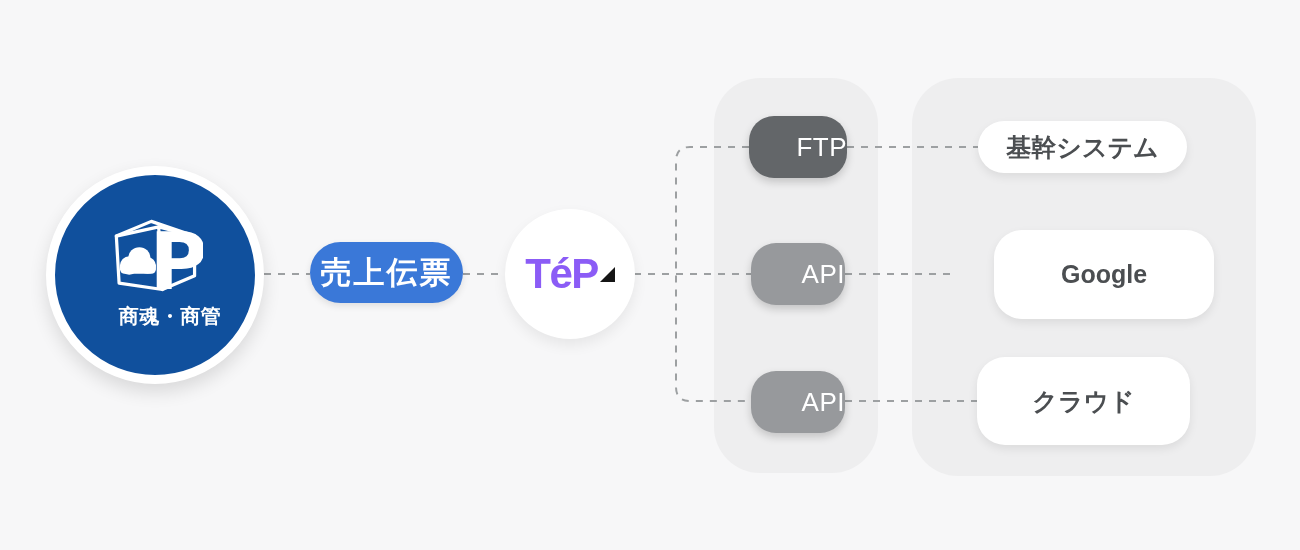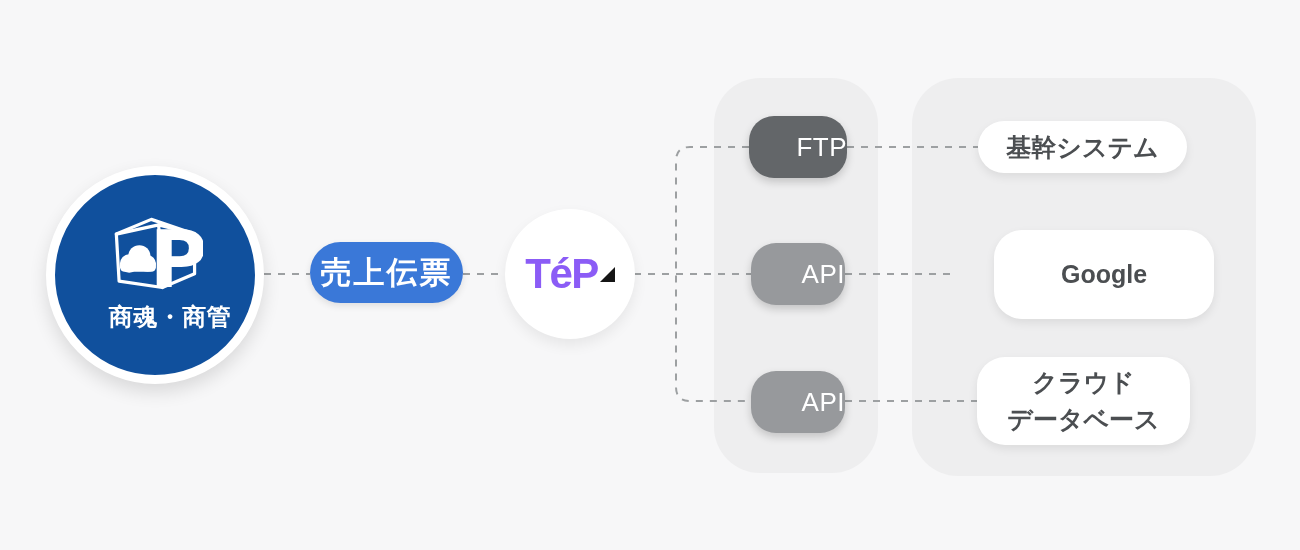--- a/index.html
+++ b/index.html
@@ -16,21 +16,21 @@
   .connectors{position:absolute;left:0;top:0;}
   .connectors path{fill:none;stroke:#9da0a2;stroke-width:2;stroke-dasharray:7 7;}
   
   .source-circle{
     position:absolute;left:46px;top:166px;width:200px;height:200px;
     background:#10509d;border:9px solid #ffffff;border-radius:50%;
     box-shadow:0 8px 18px rgba(0,0,0,.12);
     display:flex;flex-direction:column;align-items:center;justify-content:center;
   }
   .source-logo{display:block;margin-top:-6px;}
-  .source-label{color:#ffffff;font-size:24px;font-weight:700;letter-spacing:.5px;margin-top:8px;white-space:nowrap;margin-left:30px;}
+  .source-label{color:#ffffff;font-size:20px;font-weight:700;letter-spacing:.5px;margin-top:8px;white-space:nowrap;margin-left:30px;}
   
   .doc-pill{
     position:absolute;left:310px;top:242px;width:153px;height:61px;border-radius:31px;
     background:#3a78d8;color:#ffffff;font-size:31px;font-weight:700;letter-spacing:2px;
     display:flex;align-items:center;justify-content:center;
     box-shadow:0 3px 7px rgba(0,0,0,.10);white-space:nowrap;
   }
   
   .hub-circle{
     position:absolute;left:505px;top:209px;width:130px;height:130px;border-radius:50%;
@@ -119,16 +119,15 @@
 
   <div class="dest-box dest-1">
     <span>基幹システム</span>
 
   </div>
   <div class="dest-box dest-2">
     <span>Google</span>
   </div>
   <div class="dest-box dest-3">
     <span>クラウド</span>
-    <span>データベース</span>
   </div>
 
 </div>
 
 </body></html>

